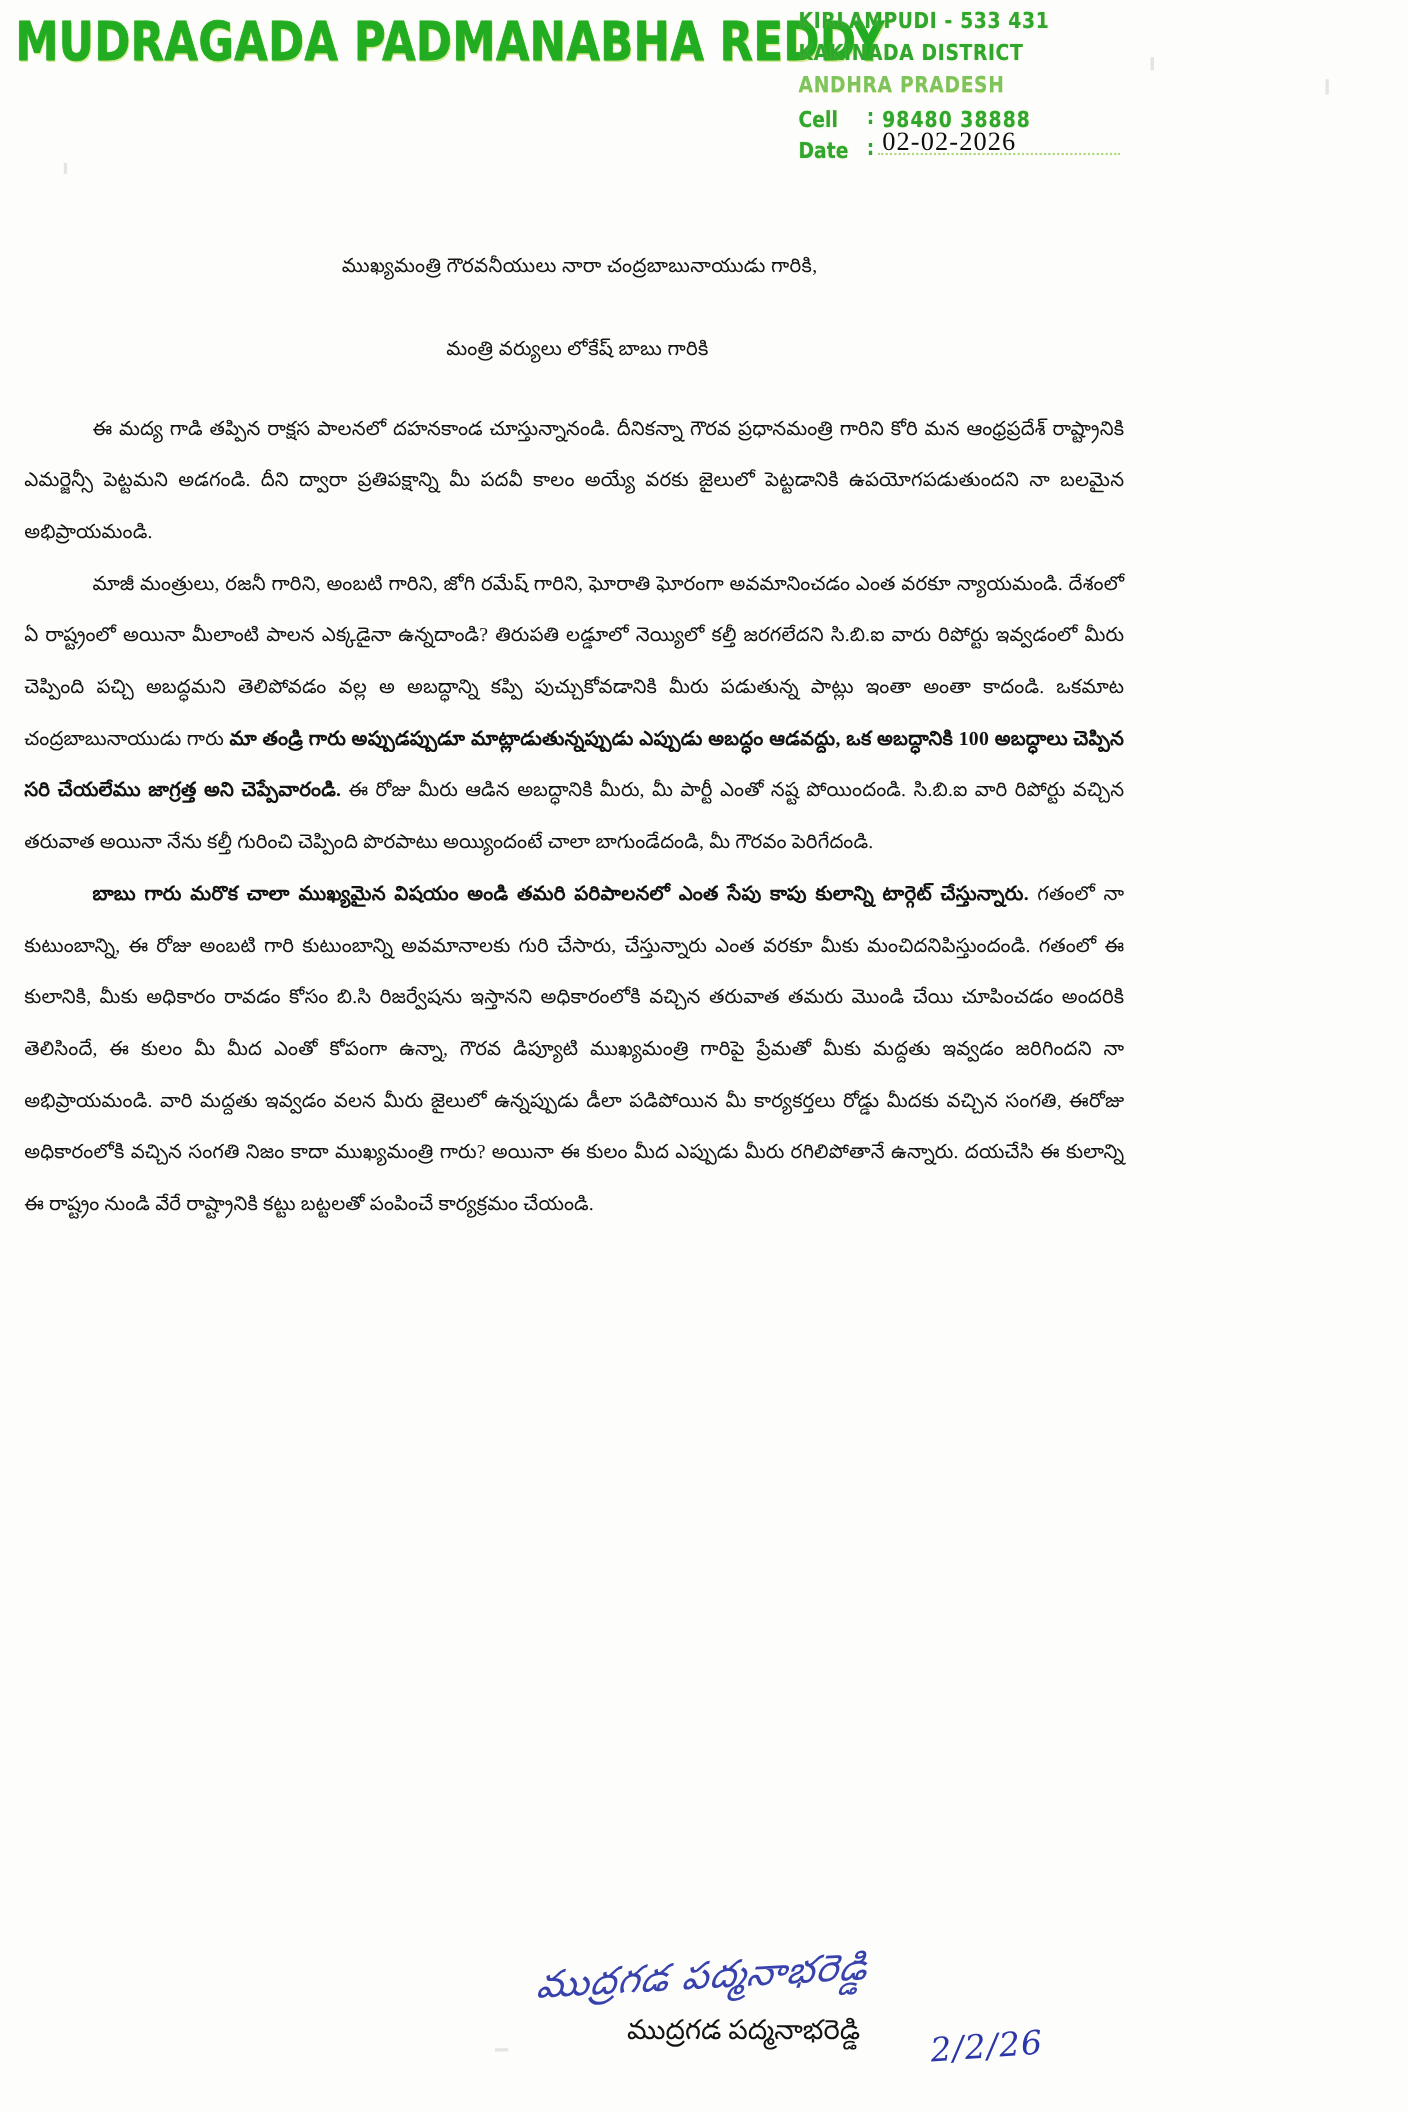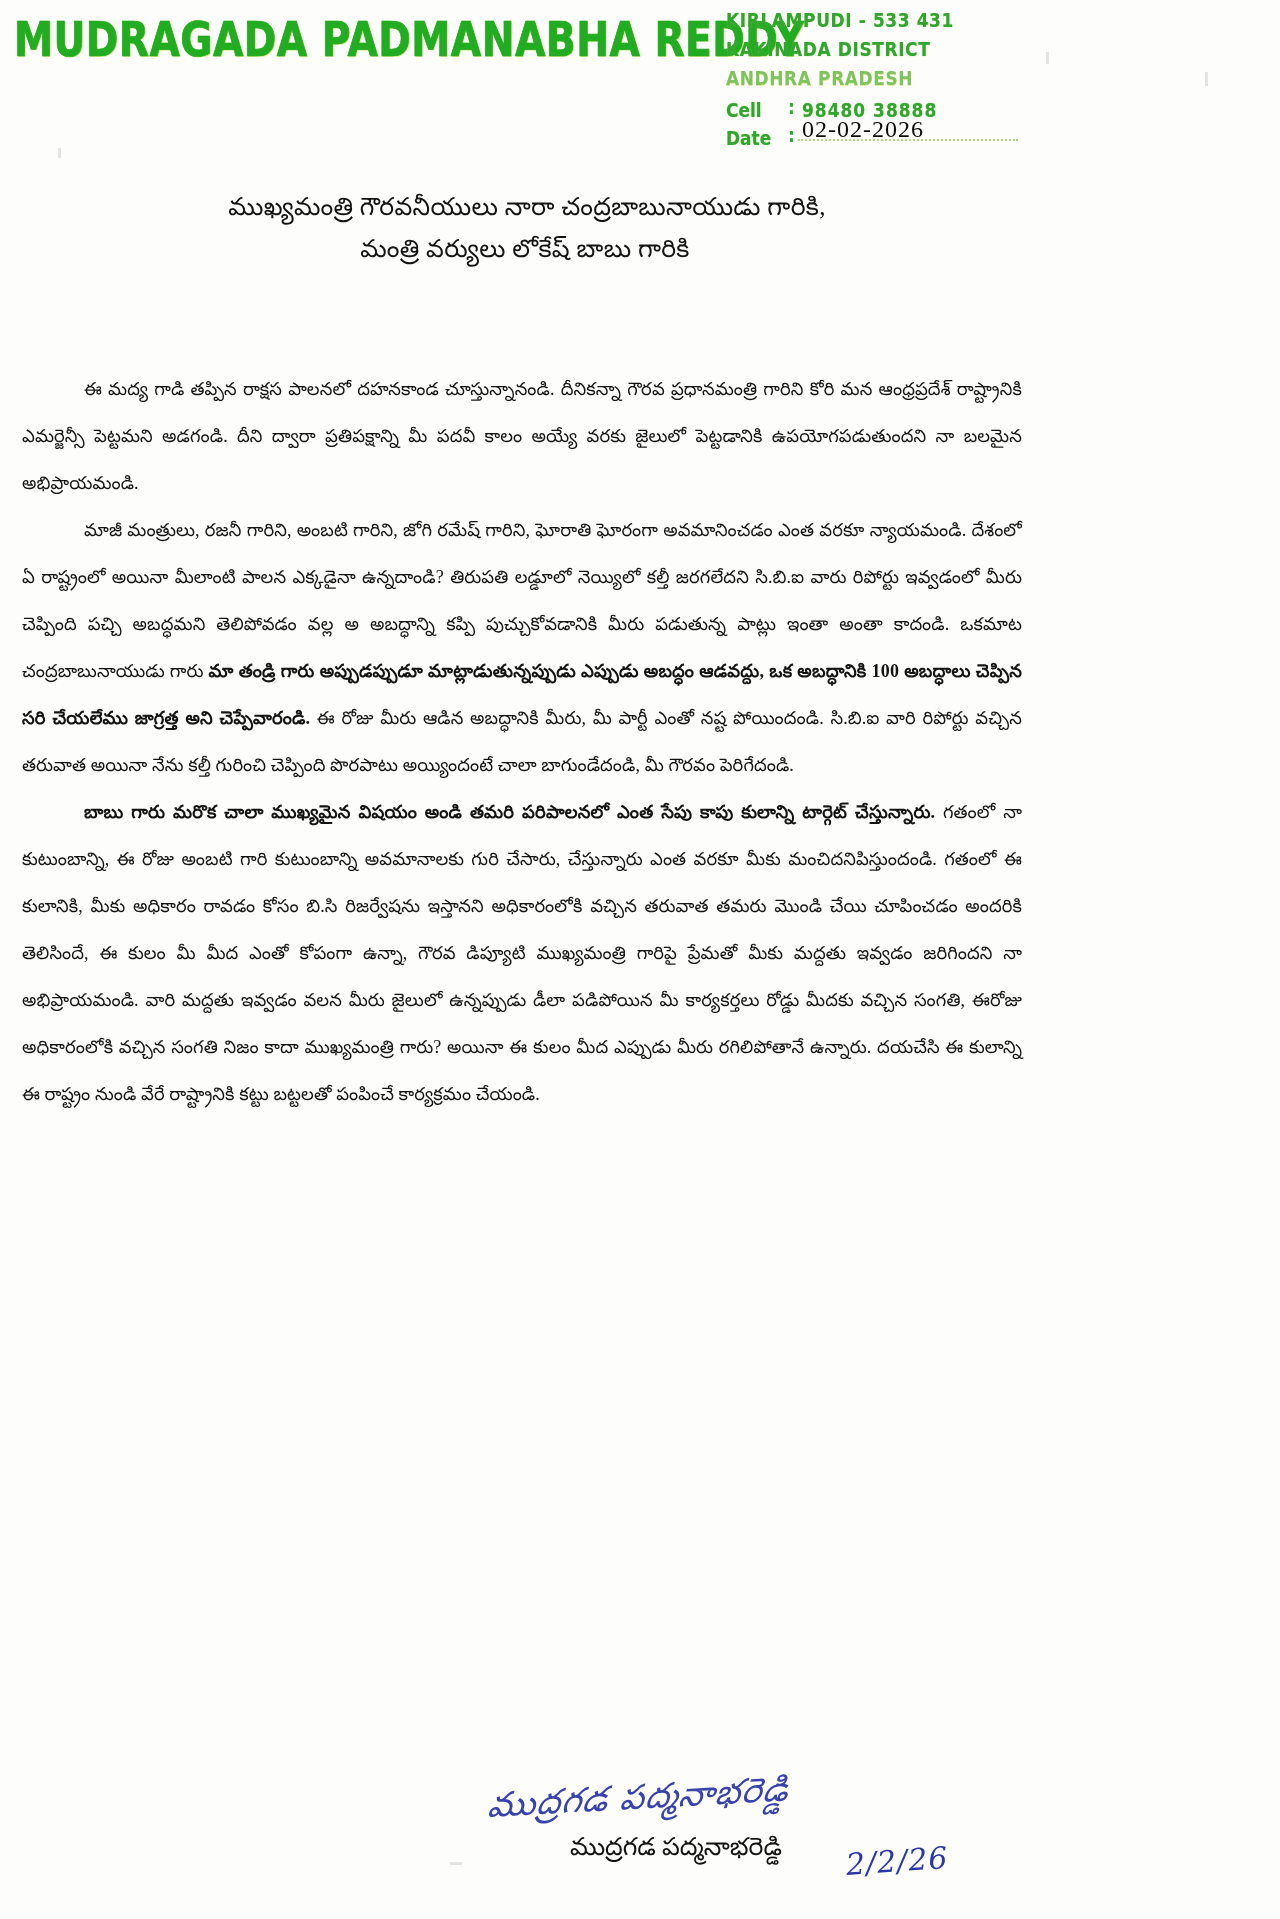--- a/index.html
+++ b/index.html
@@ -134,24 +134,25 @@
   
   #salutation {
     position: absolute;
     left: 0;
     top: 186px;
     width: 1040px;
     text-align: center;
   }
   .sal-line {
     font-family: "Liberation Serif", "DejaVu Serif", serif;
-    font-size: 25px;
+    font-size: 18px;
     line-height: 42px;
     color: #141414;
     letter-spacing: 0.3px;
+    margin-top: 34px;
   }
   #sal-line-1 { padding-left: 14px; }
   #sal-line-2 { padding-left: 10px; text-align: center; }
   #sal-line-3 { padding-left: 30px; }
 
   #body {
     position: absolute;
     left: 22px;
     top: 366px;
     width: 1000px;

